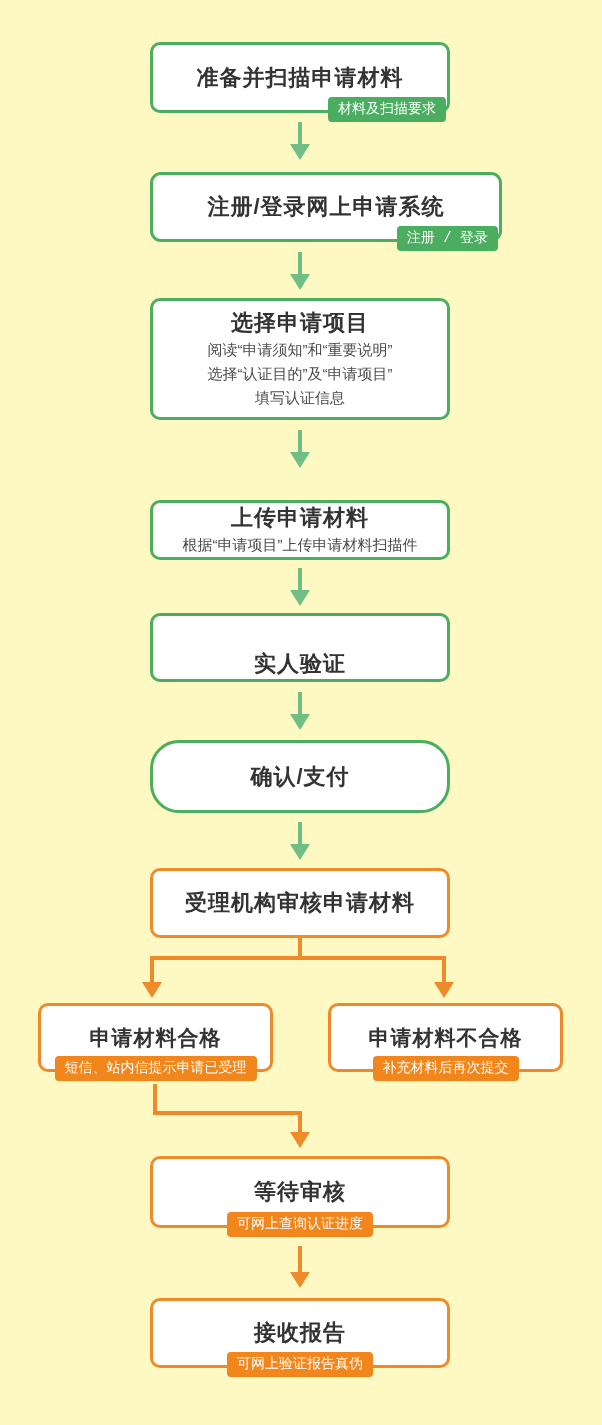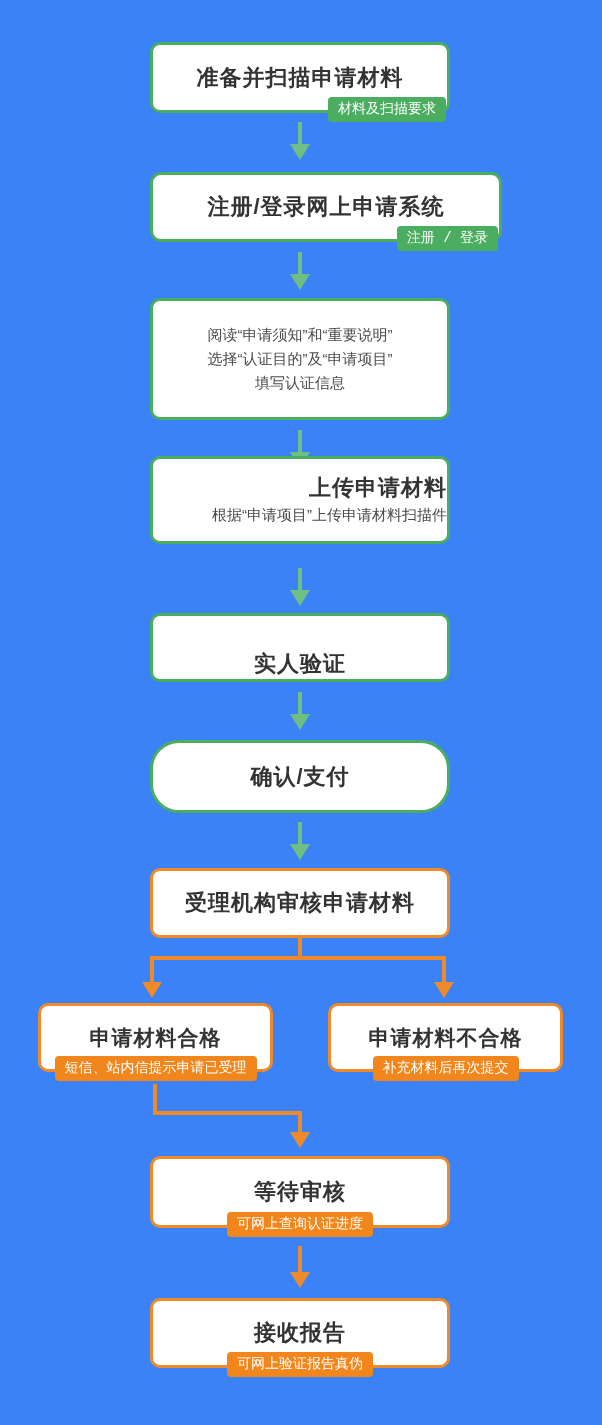--- a/index.html
+++ b/index.html
@@ -11,21 +11,21 @@
     --color-subtitle_text: #4a4a4a;
   }
   * { box-sizing: border-box; }
   html, body { margin: 0; padding: 0; background: #ffffff; }
   body { font-family: "Liberation Sans", "DejaVu Sans", sans-serif; }
 
   .canvas {
     position: relative;
     width: 602px;
     height: 1425px;
-    background: #3b82f6;
+    background: #fef9c3;
     overflow: hidden;
   }
 
   
   .fbox {
     position: absolute;
     background: #ffffff;
     border: 3px solid var(--color-green);
     border-radius: 10px;
     display: flex;
@@ -111,31 +111,32 @@
     <div class="title">注册/登录网上申请系统</div>
     <div class="badge green right">注册 / 登录</div>
   </div>
 
   <div class="flow-arrow green" style="left:290px; top:252px; height:38px;">
     <div class="stem"></div>
       <div class="head"></div>
   </div>
 
   <div class="fbox" style="left:150px; top:298px; width:300px; height:122px;">
+    <div class="title">选择申请项目</div>
     <div class="subline">阅读“申请须知”和“重要说明”</div>
     <div class="subline">选择“认证目的”及“申请项目”</div>
     <div class="subline">填写认证信息</div>
   </div>
 
   <div class="flow-arrow green" style="left:290px; top:430px; height:38px;">
     <div class="stem"></div>
       <div class="head"></div>
   </div>
 
-  <div class="fbox" style="left:150px; top:456px; width:300px; height:88px;align-items:flex-end;">
+  <div class="fbox" style="left:150px; top:500px; width:300px; height:60px;">
     <div class="title">上传申请材料</div>
     <div class="subline">根据“申请项目”上传申请材料扫描件</div>
   </div>
 
   <div class="flow-arrow green" style="left:290px; top:568px; height:38px;">
     <div class="stem"></div>
       <div class="head"></div>
   </div>
 
   <div class="fbox" style="left:150px; top:613px; width:300px; height:69px;justify-content:flex-end;">

